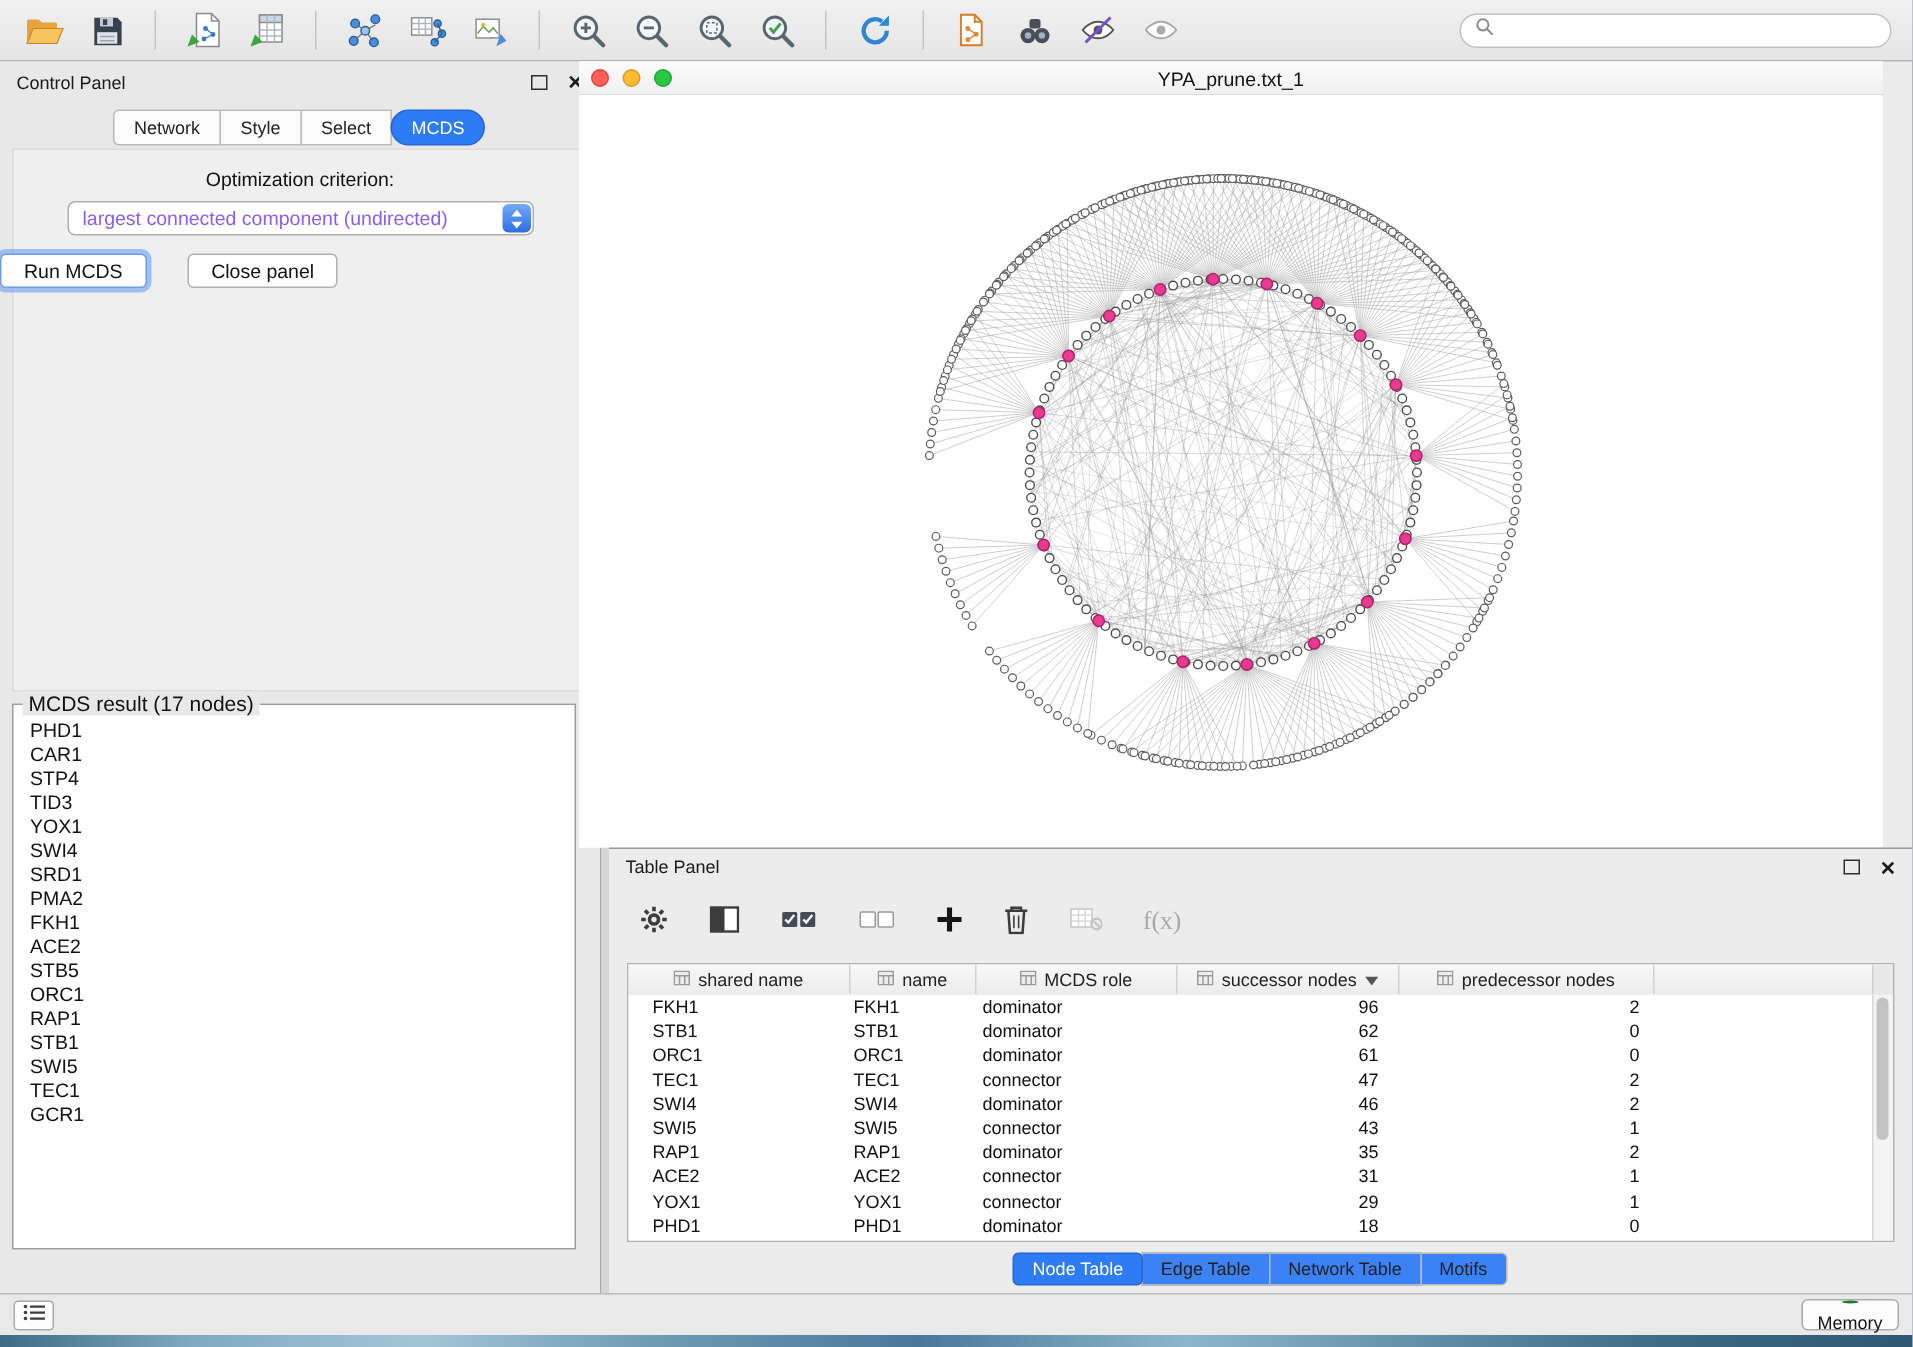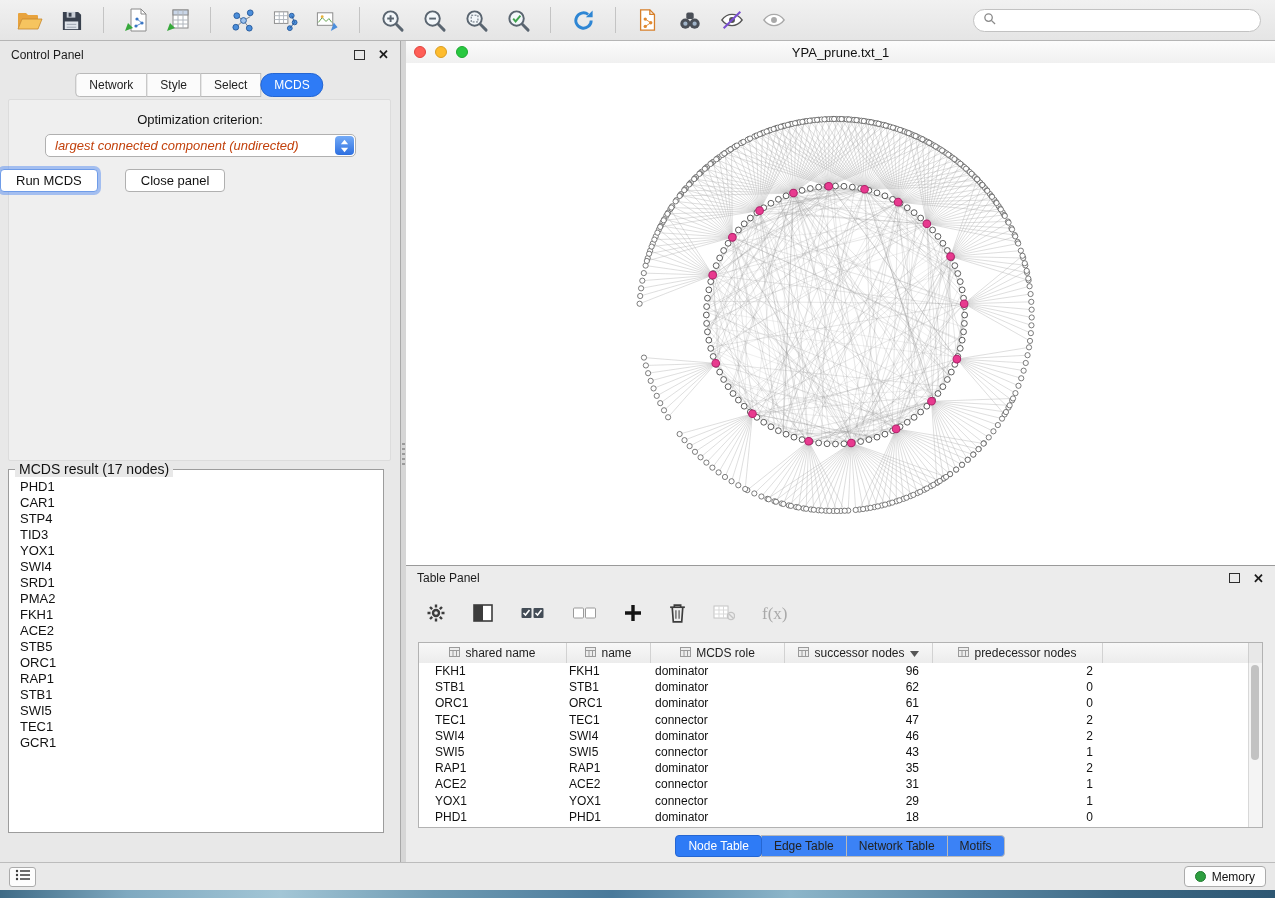--- a/index.html
+++ b/index.html
@@ -32,38 +32,38 @@
   .close-x{font-size:13px;font-weight:bold;color:#1b1b1b;line-height:1;}
   .cp-tabs{position:absolute;top:32px;left:50%;transform:translateX(-50%);display:flex;z-index:3;}
   .cp-tab{font-size:12px;padding:4px 13px;background:#fbfbfb;border:1px solid #b9b9b9;margin-left:-1px;color:#222;white-space:nowrap;}
   .cp-tab:first-child{border-radius:4px 0 0 4px;}
   .cp-tab:last-child{border-radius:0 4px 4px 0;}
   .cp-tab.active{background:#2e7bf6;border-color:#2566d2;color:#fff;border-radius:12px;position:relative;z-index:2;}
   .cp-body{position:absolute;top:58px;left:8px;right:9px;height:360px;background:#efefef;border:1px solid #dcdcdc;border-radius:2px;}
   .opt-label{position:absolute;top:71px;width:100%;text-align:center;font-size:13px;color:#111;z-index:2;}
   .dropdown{position:absolute;top:93px;left:45px;width:311px;height:23px;background:#fff;border:1px solid #b0b0b0;
     border-radius:5px;display:flex;align-items:center;box-sizing:border-box;z-index:2;}
-  .dropdown .val{flex:1;font-size:13px;padding-left:9px;color:#c2410c;white-space:nowrap;overflow:hidden;font-style:italic;}
+  .dropdown .val{flex:1;font-size:13px;padding-left:9px;color:#8b5cf6;white-space:nowrap;overflow:hidden;}
   .stepper{width:19px;height:19px;border-radius:4px;background:linear-gradient(#74abf7,#2d6fe0);
     display:flex;flex-direction:column;align-items:center;justify-content:center;gap:2px;margin-right:1px;flex:none;}
   .btn-row{position:absolute;top:128px;width:100%;display:flex;justify-content:flex-start;gap:27px;z-index:2;}
   .btn{height:23px;font-size:13px;padding:0 15px;background:#fff;border:1px solid #b0b0b0;border-radius:4px;
     color:#111;font-family:inherit;cursor:default;}
   .btn.focused{box-shadow:0 0 0 3px rgba(100,150,240,.55);border-color:#6f9ce8;}
   .mcds-box{position:absolute;top:420px;left:8px;width:376px;height:372px;background:#fff;
     border:1px solid #9c9c9c;margin:0;padding:0;box-sizing:border-box;z-index:2;}
   .mcds-box legend{font-size:14px;margin-left:6px;padding:0 4px;background:#e8e8e8;color:#111;}
   .mcds-list{padding:2px 11px;font-size:13px;color:#111;line-height:16px;overflow:hidden;}
 
   .v-gutter{position:absolute;left:401px;top:41px;width:5px;height:821px;background:#d6d6d6;}
   .v-gutter::after{content:"";position:absolute;top:49%;left:1px;width:3px;height:24px;
     background:repeating-linear-gradient(#9a9a9a 0 2px,transparent 2px 5px);}
 
   
-  .network-window{position:absolute;left:406px;top:41px;width:869px;height:524px;background:#fff;box-sizing:border-box;}
+  .network-window{position:absolute;left:386px;top:41px;width:869px;height:524px;background:#fff;box-sizing:border-box;}
   .nw-titlebar{position:absolute;top:0;left:0;right:0;height:22px;background:linear-gradient(#fcfcfc,#f0f0f0);
     border-bottom:1px solid #7e7e7e;display:flex;align-items:center;padding:0 8px;}
   .tl{width:12px;height:12px;border-radius:50%;margin-right:9px;flex:none;z-index:2;}
   .tl.red{background:#ff5f57;border:1px solid #e0443e;box-sizing:border-box;}
   .tl.yellow{background:#febc2e;border:1px solid #d89e24;box-sizing:border-box;}
   .tl.green{background:#28c840;border:1px solid #1ea832;box-sizing:border-box;}
   .nw-title{position:absolute;left:0;right:0;text-align:center;font-size:13px;color:#111;}
   .nw-canvas{position:absolute;top:22px;left:0;right:0;bottom:0;background:#fff;}
   #graph-svg{width:100%;height:100%;display:block;}
 
@@ -99,21 +99,21 @@
   .tp-tab:first-child{border-radius:4px 0 0 4px;}
   .tp-tab:last-child{border-radius:0 4px 4px 0;}
   .tp-tab.active{background:#2e7bf6;border-color:#2566d2;color:#fff;border-radius:4px;position:relative;z-index:2;}
 
   
   .status-bar{position:absolute;left:0;top:862px;width:100%;height:28px;background:#e9e9e9;
     border-top:1px solid #bcbcbc;display:flex;align-items:center;padding:0 9px;box-sizing:border-box;}
   .menu-btn{width:27px;height:20px;background:#fdfdfd;border:1px solid #ababab;border-radius:3px;
     display:flex;align-items:center;justify-content:center;padding:0;}
   .memory-btn{margin-left:auto;height:21px;background:#fdfdfd;border:1px solid #ababab;border-radius:4px;
-    display:flex;align-items:center;gap:6px;padding:0 10px;font-size:12px;color:#111;font-family:inherit;}
+    display:flex;align-items:center;gap:6px;padding:0 10px;font-size:12px;color:#111;font-family:inherit;flex-direction:column;}
   .mem-dot{width:11px;height:11px;border-radius:50%;background:#2d9e3f;border:1px solid #1f7a2f;box-sizing:border-box;}
 </style>
 </head>
 <body>
 
 <div class="app">
 
   <div class="toolbar">
     <button class="tb">
         <span>

